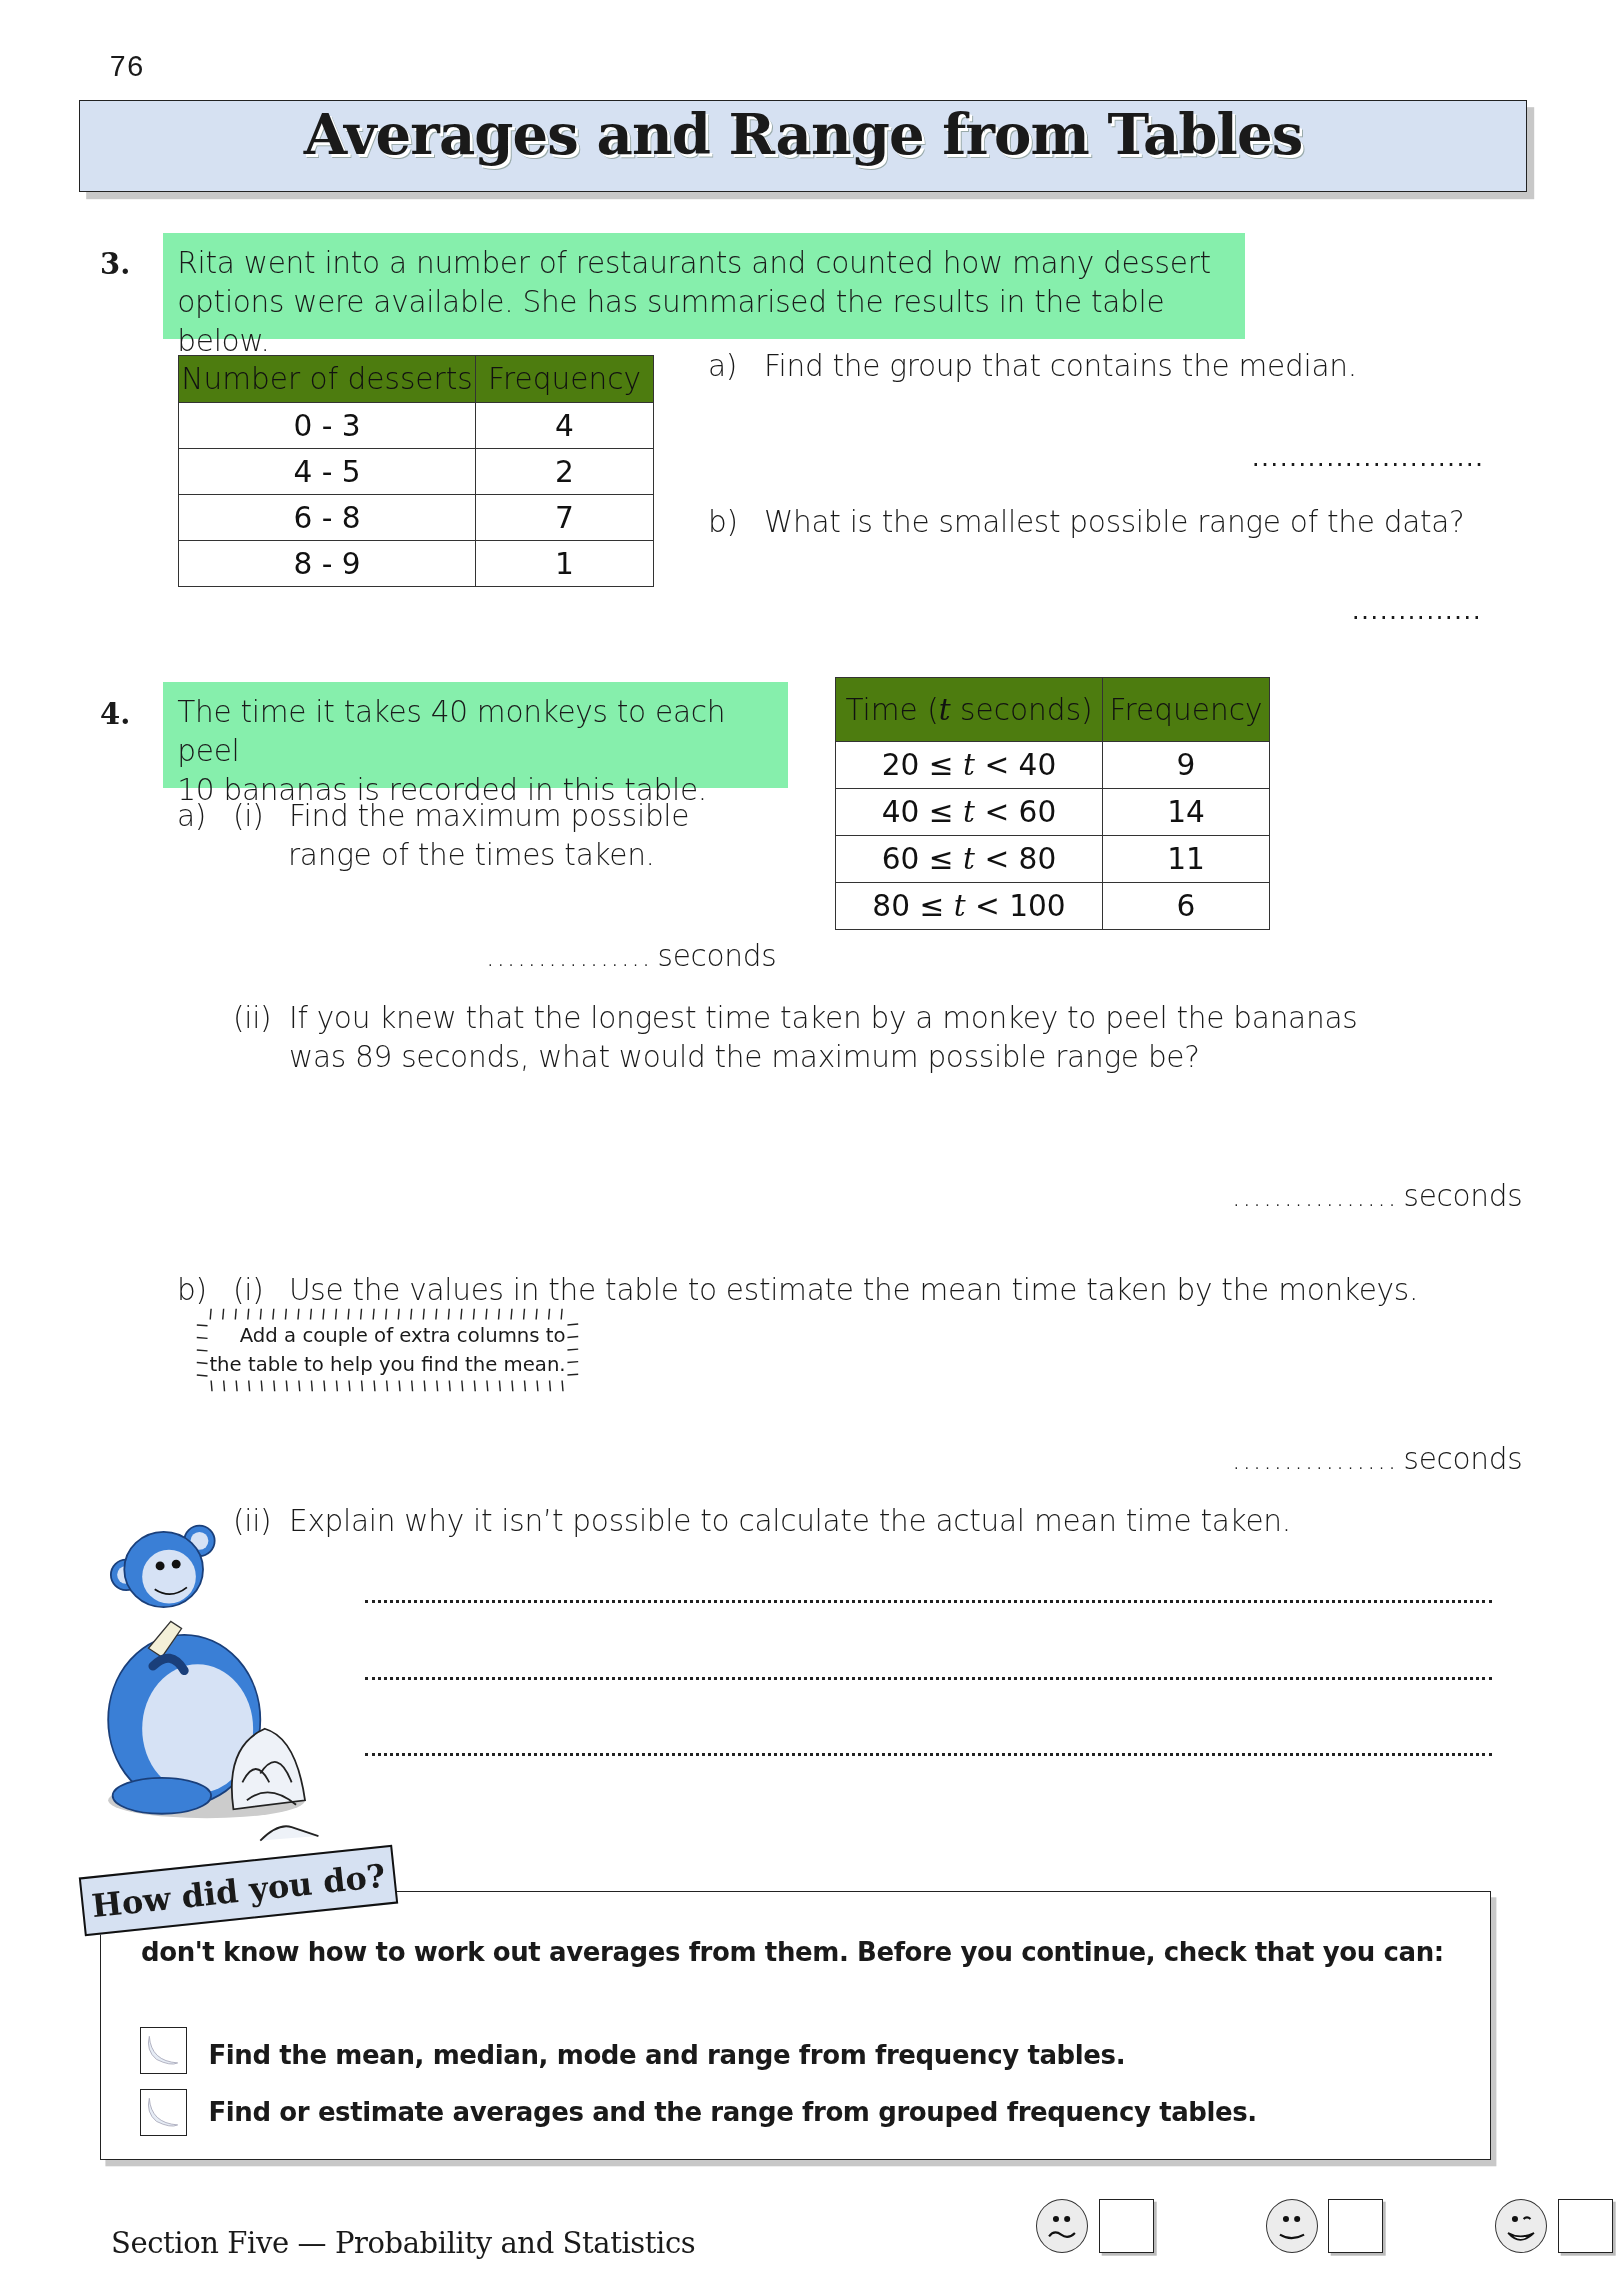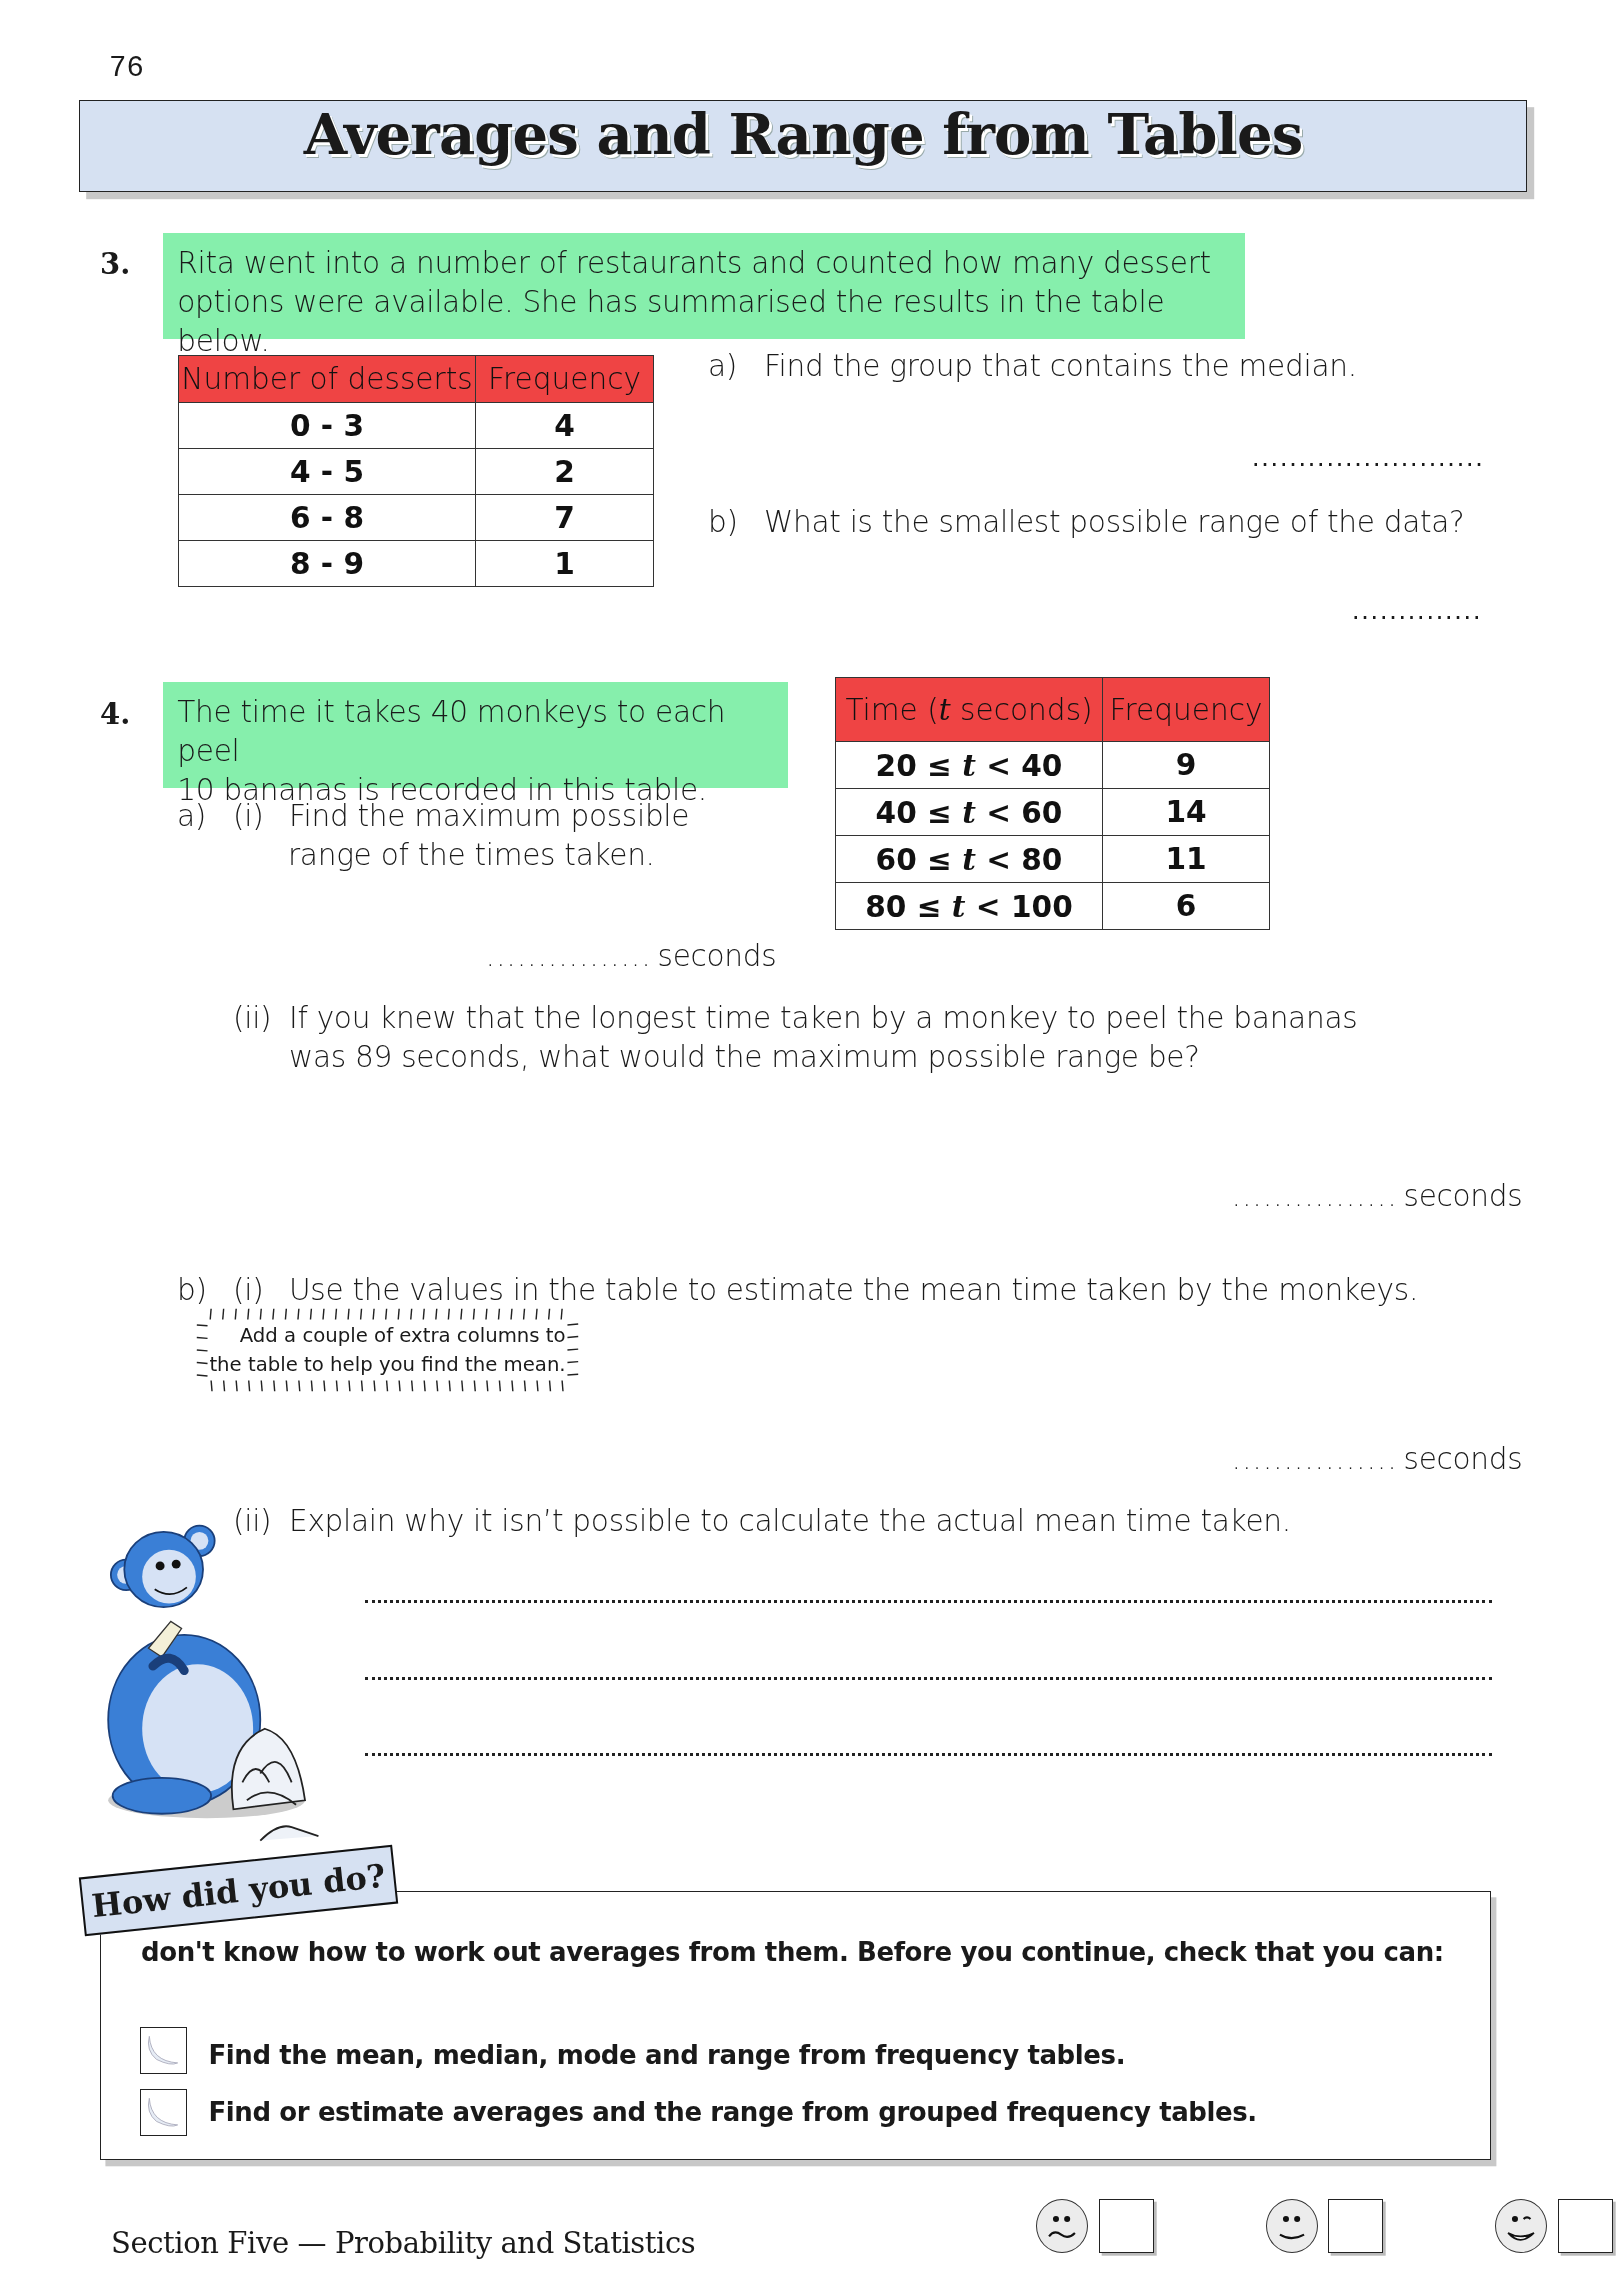--- a/index.html
+++ b/index.html
@@ -21,23 +21,23 @@
     letter-spacing: -0.9px; color: #1a1a1a;
     text-shadow: 2.7px 2.7px 0 #ffffff, 3.6px 3.6px 0 #9aa;
   }
 
   .q-num { font-family: "DejaVu Serif", serif; font-weight: bold; font-size: 29px; }
   .q-box { background: #86efac; padding: 10.7px 14.3px; box-sizing: border-box; }
 
   table.freq { border-collapse: collapse; position: absolute; }
   table.freq th, table.freq td {
     border: 1.8px solid #333; text-align: center; font-family: "DejaVu Sans", sans-serif;
-    font-weight: 700; font-size: 29.6px; padding: 0; color: #111;
-  }
-  table.freq th { background: #ef4444; font-weight: 300; margin-top: 12px; }
+    font-weight: 400; font-size: 29.6px; padding: 0; color: #111;
+  }
+  table.freq th { background: #4d7c0f; font-weight: 300; margin-top: 12px; }
 
   .dots { letter-spacing: 1.8px; font-size: 27px; }
   .answer-line { display: flex; align-items: baseline; gap: 5.4px; }
 
   .hint {
     left: 195px; top: 1305px; width: 385px; height: 90px; box-sizing: border-box;
     display: flex; align-items: center; justify-content: center; text-align: right;
     font-family: "DejaVu Sans", sans-serif; font-size: 19.7px; line-height: 29px;
   }
   .hint svg { position: absolute; left: 0; top: 0; }

